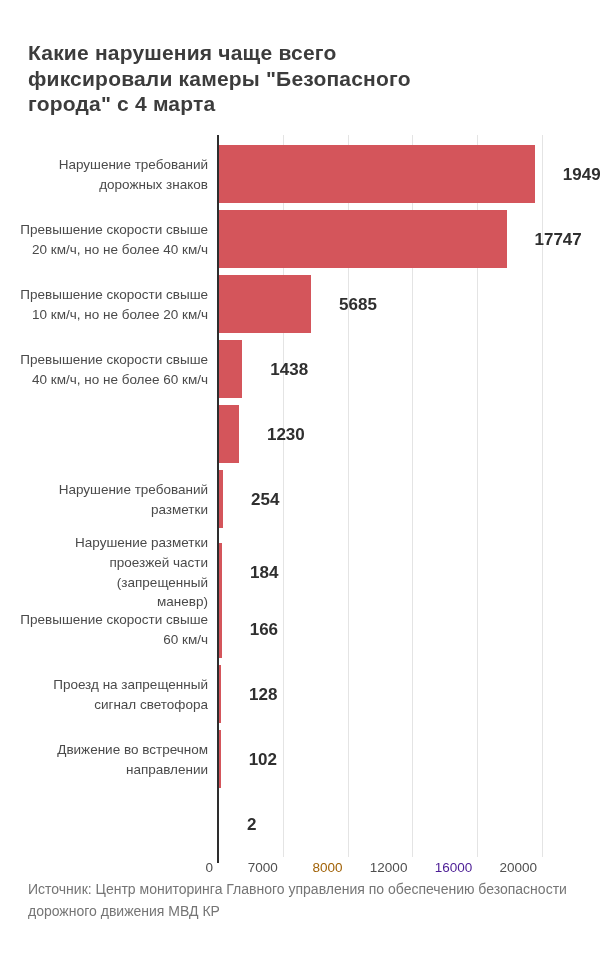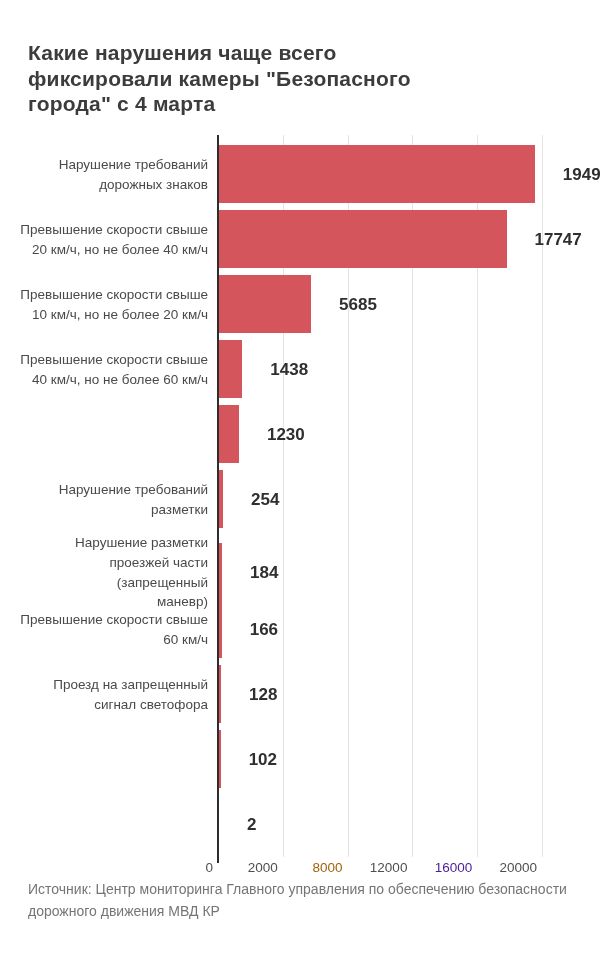--- a/index.html
+++ b/index.html
@@ -110,32 +110,34 @@
         <div class="bar" style="width: 2.6892px; background: rgb(212, 85, 91);"></div>
         <div class="val" style="left: 228.689px;">166</div>
       </div>
       <div class="row" style="top: 662px;">
         <div class="cat">Проезд на запрещенный
 сигнал светофора</div>
         <div class="bar" style="width: 2.0736px; background: rgb(212, 85, 91);"></div>
         <div class="val" style="left: 228.074px;">128</div>
       </div>
       <div class="row" style="top: 727px;">
+        <div class="cat">Движение во встречном
+направлении</div>
         <div class="bar" style="width: 1.6524px; background: rgb(212, 85, 91);"></div>
         <div class="val" style="left: 227.652px;">102</div>
       </div>
       <div class="row" style="top: 792px;">
         <div class="bar" style="width: 0.0324px; background: rgb(212, 85, 91);"></div>
         <div class="val" style="left: 226.032px;">2</div>
       </div>
     </div>
 
   <div class="xticks" id="xticks">
       <span class="xtick" style="left: 218px; color: rgb(79, 79, 79);">0</span>
-      <span class="xtick" style="left: 282.8px; color: rgb(79, 79, 79);">2000</span>
+      <span class="xtick" style="left: 282.8px; color: rgb(79, 79, 79);">7000</span>
       <span class="xtick" style="left: 347.6px; color: #a16207;">8000</span>
       <span class="xtick" style="left: 412.4px; color: rgb(79, 79, 79);">12000</span>
       <span class="xtick" style="left: 477.2px; color: #4c1d95;">16000</span>
       <span class="xtick" style="left: 542px; color: rgb(79, 79, 79);">20000</span>
     </div>
 
   <div class="source">Источник: Центр мониторинга Главного управления по обеспечению безопасности дорожного движения МВД КР</div>
 </div>
 
 </body></html>

